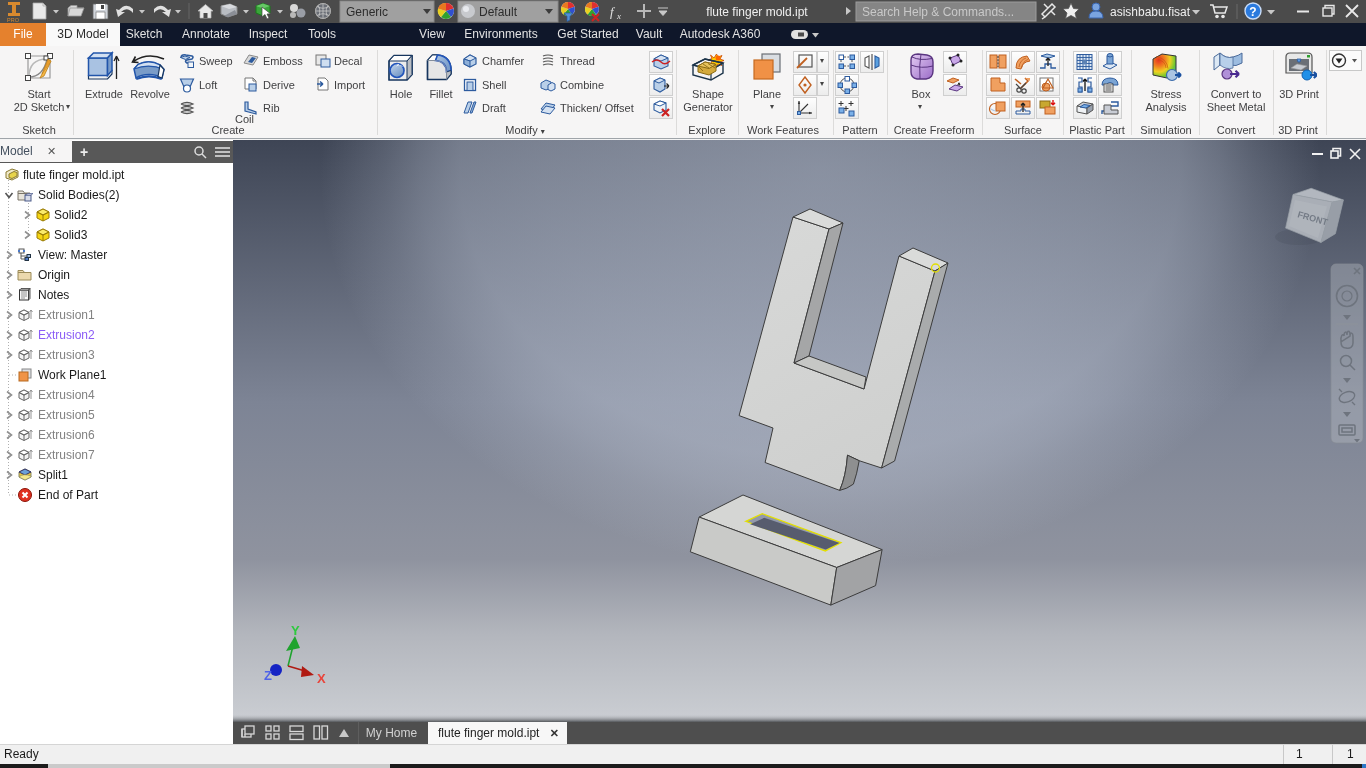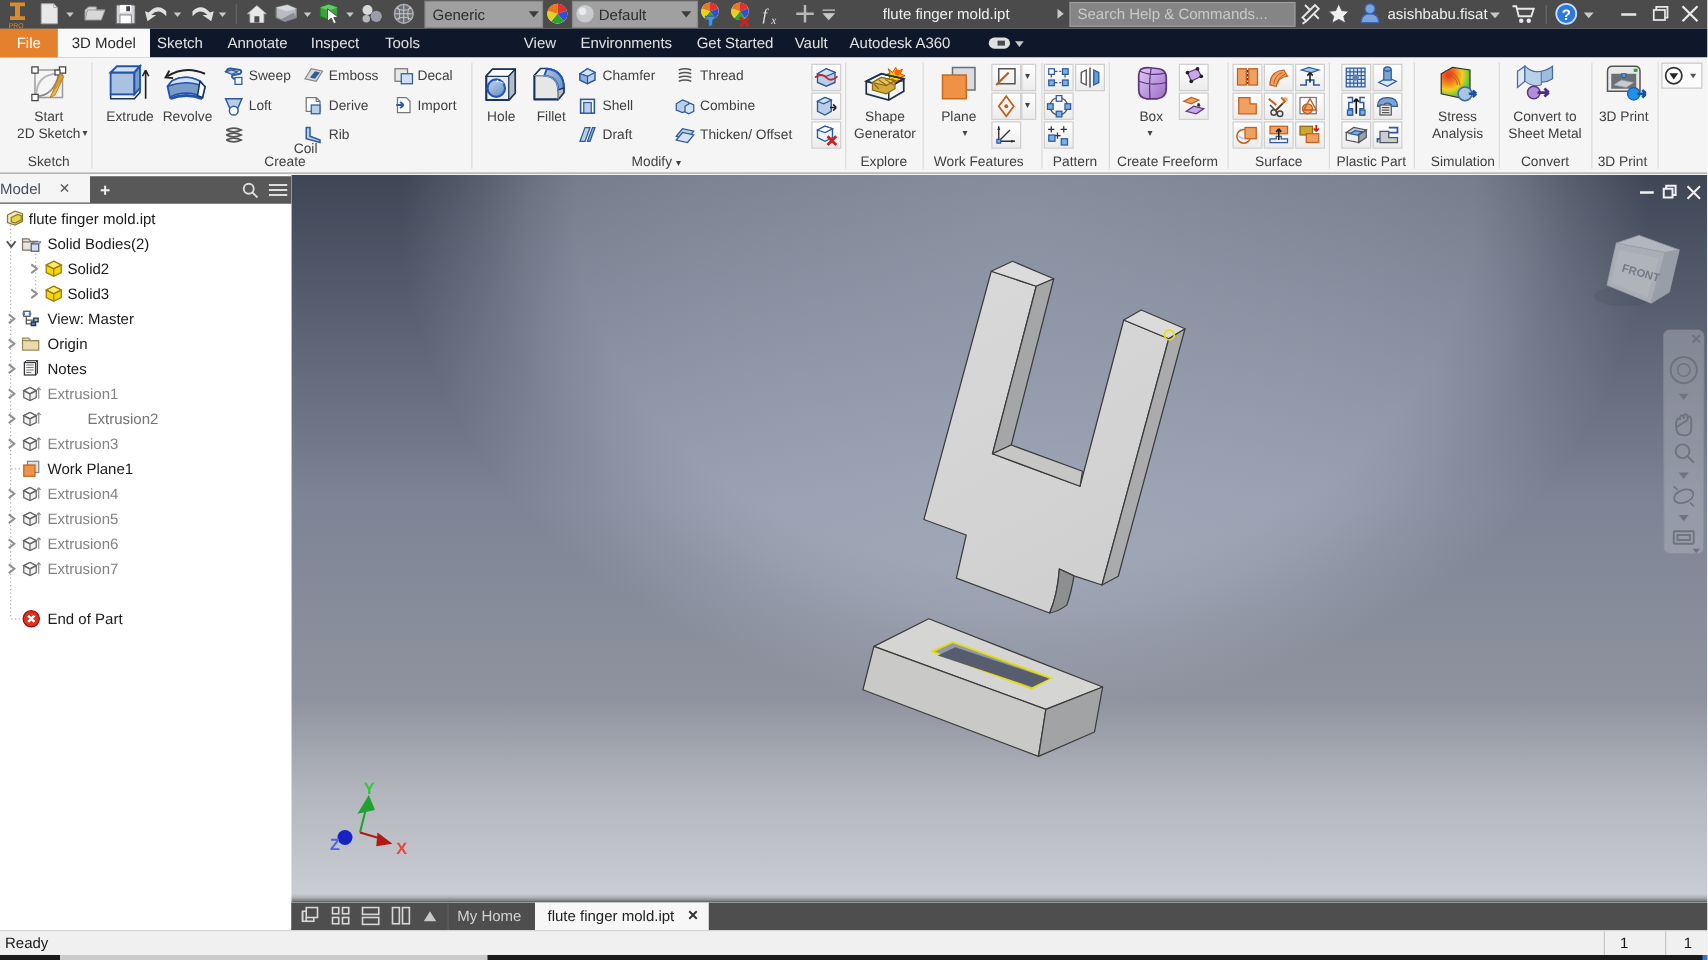--- a/index.html
+++ b/index.html
@@ -194,21 +194,21 @@
 
 <div class="glabel" style="left:9px;width:60px;">Sketch</div>
 <div class="glabel" style="left:198px;width:60px;">Create</div>
 <div class="glabel" style="left:495px;width:60px;">Modify <span style="font-size:8px;">▾</span></div>
 <div class="glabel" style="left:677px;width:60px;">Explore</div>
 <div class="glabel" style="left:743px;width:80px;">Work Features</div>
 <div class="glabel" style="left:830px;width:60px;">Pattern</div>
 <div class="glabel" style="left:889px;width:90px;">Create Freeform</div>
 <div class="glabel" style="left:993px;width:60px;">Surface</div>
 <div class="glabel" style="left:1063px;width:68px;">Plastic Part</div>
-<div class="glabel" style="left:1136px;width:60px;text-align:right;">Simulation</div>
+<div class="glabel" style="left:1136px;width:60px;">Simulation</div>
 <div class="glabel" style="left:1206px;width:60px;">Convert</div>
 <div class="glabel" style="left:1268px;width:60px;">3D Print</div>
 
 <svg class="abs" style="left:23px;top:5px;" width="32" height="32" viewBox="0 0 32 32">
  <path d="M5,5 L27,5 L27,27 L5,27 Z" fill="none" stroke="#9a9a9a" stroke-width="1.2"></path>
  <path d="M6,26 Q6,8 24,8" fill="none" stroke="#b9b9b9" stroke-width="1.5"></path>
  <path d="M6,26 Q20,26 24,8" fill="none" stroke="#888" stroke-width="1.2"></path>
  <rect x="2.5" y="2.5" width="5" height="5" fill="#fdfdfd" stroke="#444"></rect>
  <rect x="24.5" y="2.5" width="5" height="5" fill="#fdfdfd" stroke="#444"></rect>
  <rect x="2.5" y="24.5" width="5" height="5" fill="#fdfdfd" stroke="#444"></rect>
@@ -713,21 +713,21 @@
   <div class="trow" style="top:185px;">
         <svg class="chev" style="left:4px;" width="10" height="10" viewBox="0 0 10 10">
           <path d="M3,1.5 L7.5,5 L3,8.5" fill="none" stroke="#909090" stroke-width="1.6"></path>
         </svg>
         <svg style="position:absolute;left:17px;top:2px;" width="16" height="16" viewBox="0 0 16 16">
           <path d="M2,5.5 L7,3 L12,5.5 L12,11 L7,13.5 L2,11 Z" fill="#f2f2f2" stroke="#666"></path>
           <path d="M2,5.5 L7,3 L12,5.5 L7,8 Z" fill="#fff" stroke="#666"></path>
           <path d="M7,8 L7,13.5 M2,5.5 L7,8 L12,5.5" stroke="#666" fill="none"></path>
           <path d="M14,12 L14,3 M14,3 L12.5,5 M14,3 L15.5,5" stroke="#888" stroke-width="0.9" fill="none"></path>
         </svg>
-        <span class="lbl" style="left:38px;color:#737373;margin-left:32px;">Extrusion2</span>
+        <span class="lbl" style="left:38px;color:#8b5cf6;">Extrusion2</span>
       </div>
   <div class="trow" style="top:205px;">
         <svg class="chev" style="left:4px;" width="10" height="10" viewBox="0 0 10 10">
           <path d="M3,1.5 L7.5,5 L3,8.5" fill="none" stroke="#909090" stroke-width="1.6"></path>
         </svg>
         <svg style="position:absolute;left:17px;top:2px;" width="16" height="16" viewBox="0 0 16 16">
           <path d="M2,5.5 L7,3 L12,5.5 L12,11 L7,13.5 L2,11 Z" fill="#f2f2f2" stroke="#666"></path>
           <path d="M2,5.5 L7,3 L12,5.5 L7,8 Z" fill="#fff" stroke="#666"></path>
           <path d="M7,8 L7,13.5 M2,5.5 L7,8 L12,5.5" stroke="#666" fill="none"></path>
           <path d="M14,12 L14,3 M14,3 L12.5,5 M14,3 L15.5,5" stroke="#888" stroke-width="0.9" fill="none"></path>
@@ -781,20 +781,31 @@
         <svg class="chev" style="left:4px;" width="10" height="10" viewBox="0 0 10 10">
           <path d="M3,1.5 L7.5,5 L3,8.5" fill="none" stroke="#909090" stroke-width="1.6"></path>
         </svg>
         <svg style="position:absolute;left:17px;top:2px;" width="16" height="16" viewBox="0 0 16 16">
           <path d="M2,5.5 L7,3 L12,5.5 L12,11 L7,13.5 L2,11 Z" fill="#f2f2f2" stroke="#666"></path>
           <path d="M2,5.5 L7,3 L12,5.5 L7,8 Z" fill="#fff" stroke="#666"></path>
           <path d="M7,8 L7,13.5 M2,5.5 L7,8 L12,5.5" stroke="#666" fill="none"></path>
           <path d="M14,12 L14,3 M14,3 L12.5,5 M14,3 L15.5,5" stroke="#888" stroke-width="0.9" fill="none"></path>
         </svg>
         <span class="lbl" style="left:38px;color:#828282;">Extrusion7</span>
+      </div>
+  <div class="trow" style="top:325px;">
+        <svg class="chev" style="left:4px;" width="10" height="10" viewBox="0 0 10 10">
+          <path d="M3,1.5 L7.5,5 L3,8.5" fill="none" stroke="#909090" stroke-width="1.6"></path>
+        </svg>
+        <svg style="position:absolute;left:17px;top:2px;" width="16" height="16" viewBox="0 0 16 16">
+          <path d="M2,5 L8,2 L14,5 L14,10 L8,13 L2,10 Z" fill="#e8c83a" stroke="#886"></path>
+          <path d="M2,5 L8,2 L14,5 L8,8 Z" fill="#6aa0d8" stroke="#336"></path>
+          <path d="M2,10 Q6,6 14,9 L14,10 L8,13 L2,10 Z" fill="#f5e98a" stroke="#886" stroke-width="0.7"></path>
+        </svg>
+        <span class="lbl" style="left:38px;color:#1a1a1a;">Split1</span>
       </div>
   <div class="trow" style="top:345px;">
         <svg style="position:absolute;left:17px;top:2px;" width="16" height="16" viewBox="0 0 16 16">
           <circle cx="8" cy="8" r="6.5" fill="#e03020" stroke="#8a1408"></circle>
           <path d="M5.5,5.5 L10.5,10.5 M10.5,5.5 L5.5,10.5" stroke="#fff" stroke-width="2"></path>
         </svg>
         <span class="lbl" style="left:38px;color:#1a1a1a;">End of Part</span>
       </div>
 </div>
 <div class="abs" id="viewport">

